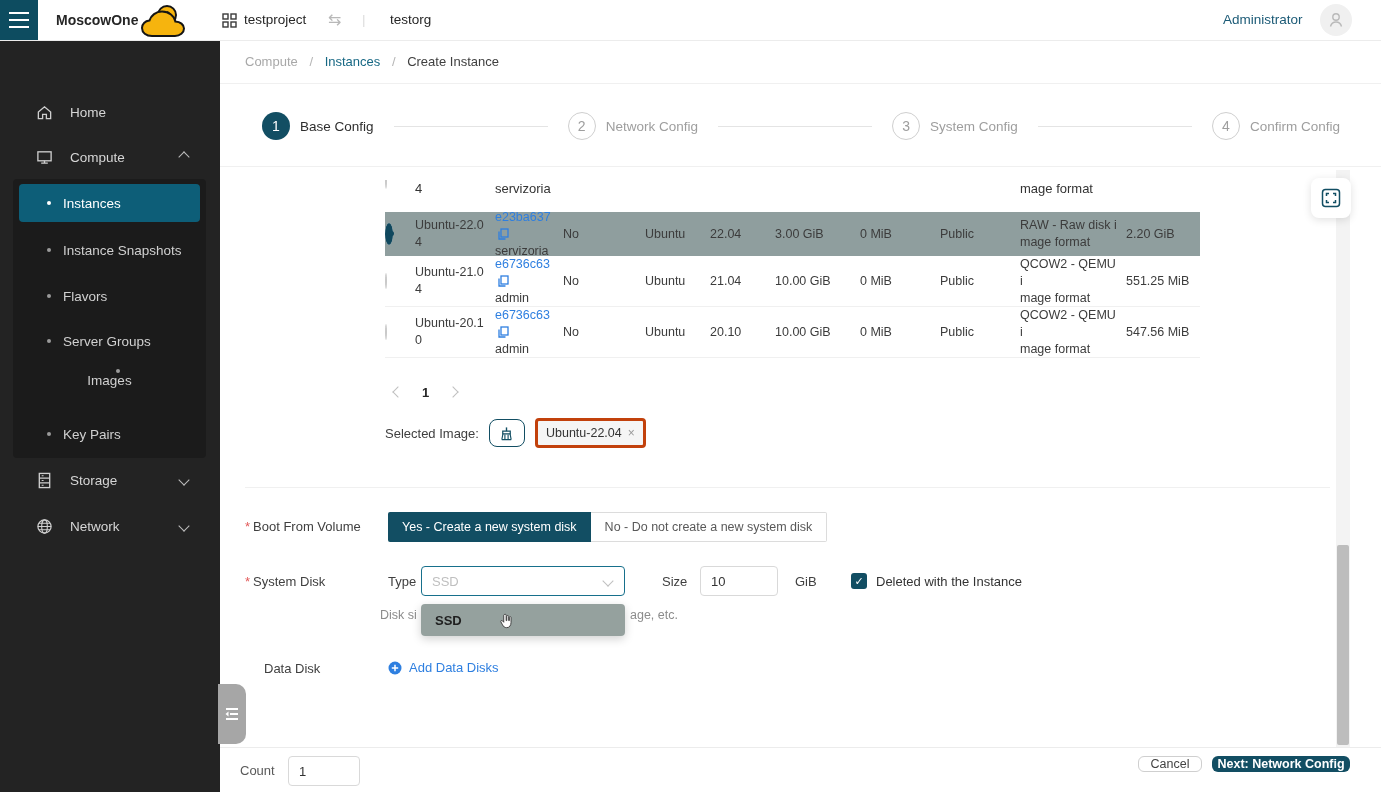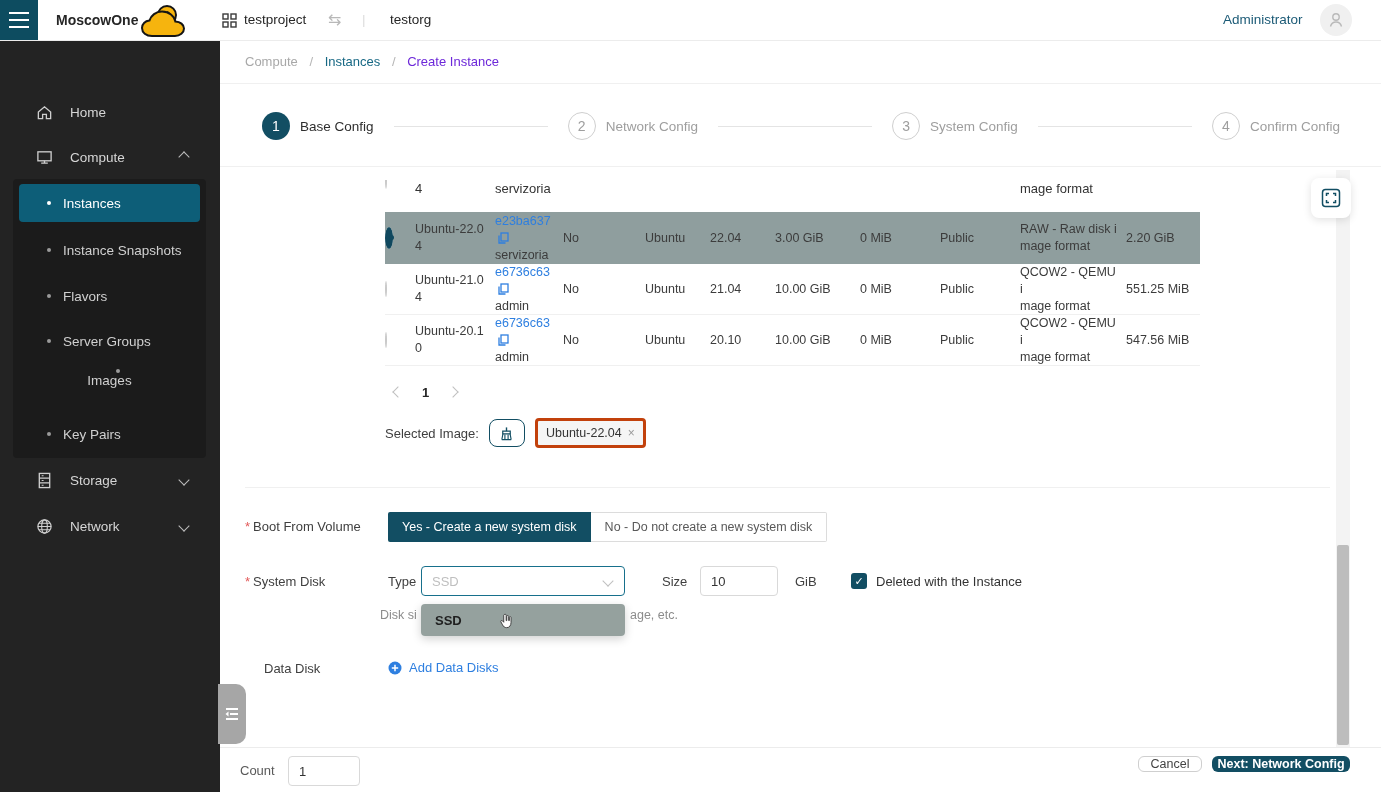--- a/index.html
+++ b/index.html
@@ -37,37 +37,37 @@
   .sub-item.active{background:#0d5e78;color:#fff;}
   .sub-item.active .dot{background:#fff;}
   .drawer-handle{position:absolute;left:218px;top:684px;width:28px;height:60px;background:#a6a6a6;
                  border-radius:0 10px 10px 0;z-index:35;display:flex;align-items:center;justify-content:center;cursor:pointer;}
 
   
   .breadcrumb{position:absolute;left:245px;top:54px;font-size:13px;z-index:5;}
   .bc-dim{color:#a8a8a8;}
   .bc-sep{color:#b5b5b5;margin:0 8px;}
   .bc-link{color:#176884;cursor:pointer;}
-  .bc-cur{color:#6d28d9;}
+  .bc-cur{color:#404040;}
   .hr{position:absolute;border-top:1px solid #f0f0f0;}
   .steps{position:absolute;left:262px;top:98px;width:1078px;height:56px;display:flex;align-items:center;z-index:5;}
   .step{display:flex;align-items:center;gap:10px;cursor:pointer;}
   .step-circle{width:28px;height:28px;border-radius:50%;display:flex;align-items:center;justify-content:center;
                font-size:14px;box-sizing:border-box;}
   .step.on .step-circle{background:#124e63;color:#fff;}
   .step.off .step-circle{background:#fff;border:1px solid #cfcfcf;color:#9e9e9e;}
   .step.on .step-lbl{color:#2e2e2e;font-size:13.5px;}
   .step.off .step-lbl{color:#9e9e9e;font-size:13.5px;}
   .step-line{flex:1;height:1px;background:#e4e4e4;margin:0 20px;}
 
   
   .img-table{position:absolute;left:385px;top:180px;width:815px;z-index:1;}
   .t-row{display:flex;align-items:center;font-size:12.5px;color:#3c3c3c;}
   .t-row.r{height:50px;background:#fff;border-bottom:1px solid #f0f0f0;}
-  .t-row.sel{height:52px;background:#8f9e9e;}
+  .t-row.sel{height:44px;background:#8f9e9e;}
   .t-clip{position:relative;height:32px;overflow:hidden;}
   .t-clip .clip-inner{position:absolute;left:0;top:-26px;width:815px;height:52px;display:flex;align-items:center;}
   .cell{padding-right:6px;line-height:17px;box-sizing:border-box;}
   .cw1{width:30px;}.cw2{width:80px;}.cw3{width:68px;}.cw4{width:82px;}.cw5{width:65px;}.cw6{width:65px;}
   .cw7{width:85px;}.cw8{width:80px;}.cw9{width:80px;}.cw10{width:106px;}.cw11{width:74px;}
   .radio{width:15px;height:15px;border-radius:50%;border:1px solid #c9c9c9;background:#fff;
          box-sizing:border-box;position:relative;cursor:pointer;}
   .radio.sel2{border:4.5px solid #10485e;}
   .radio.sel2 i{position:absolute;left:0;right:0;top:0;bottom:0;margin:auto;width:5px;height:5px;border-radius:50%;background:#10485e;}
   .lnk{color:#2e7fe0;cursor:pointer;}

